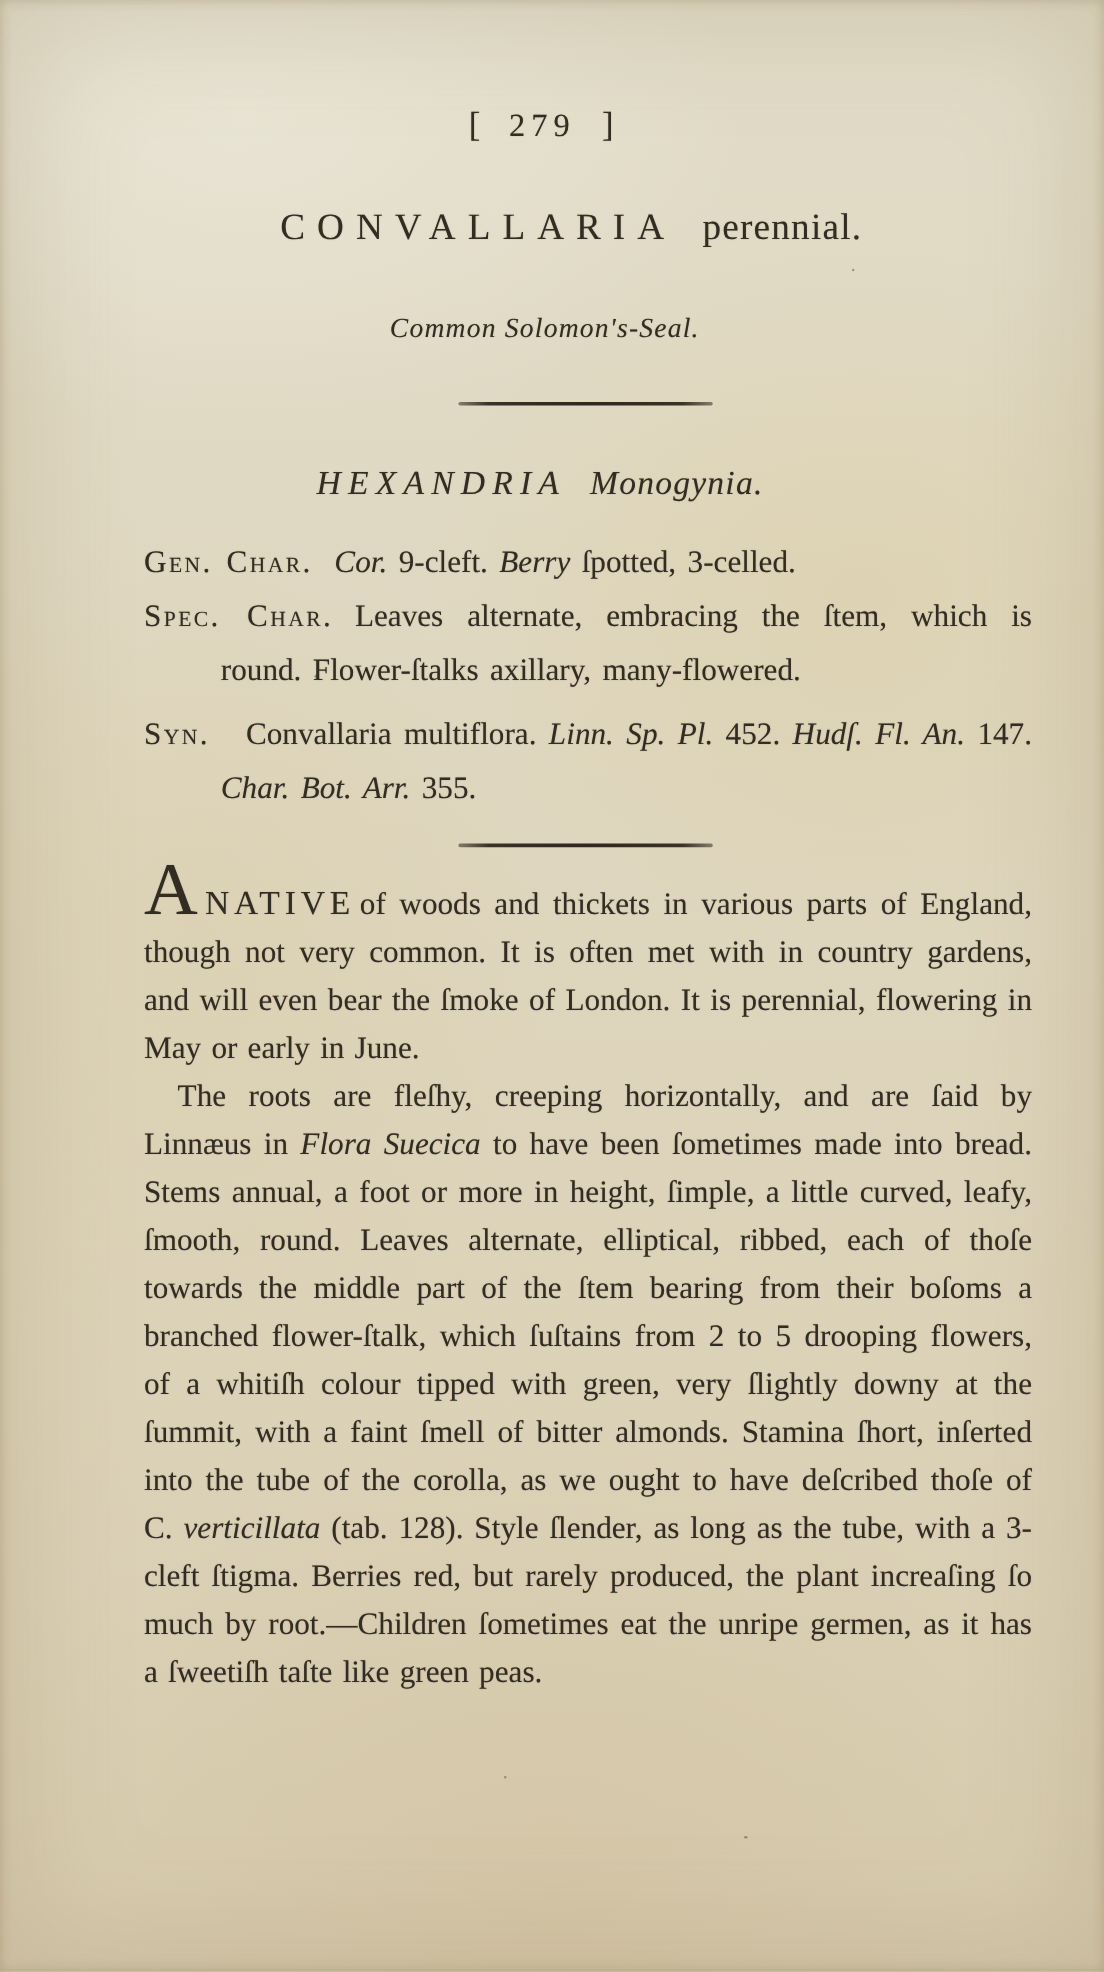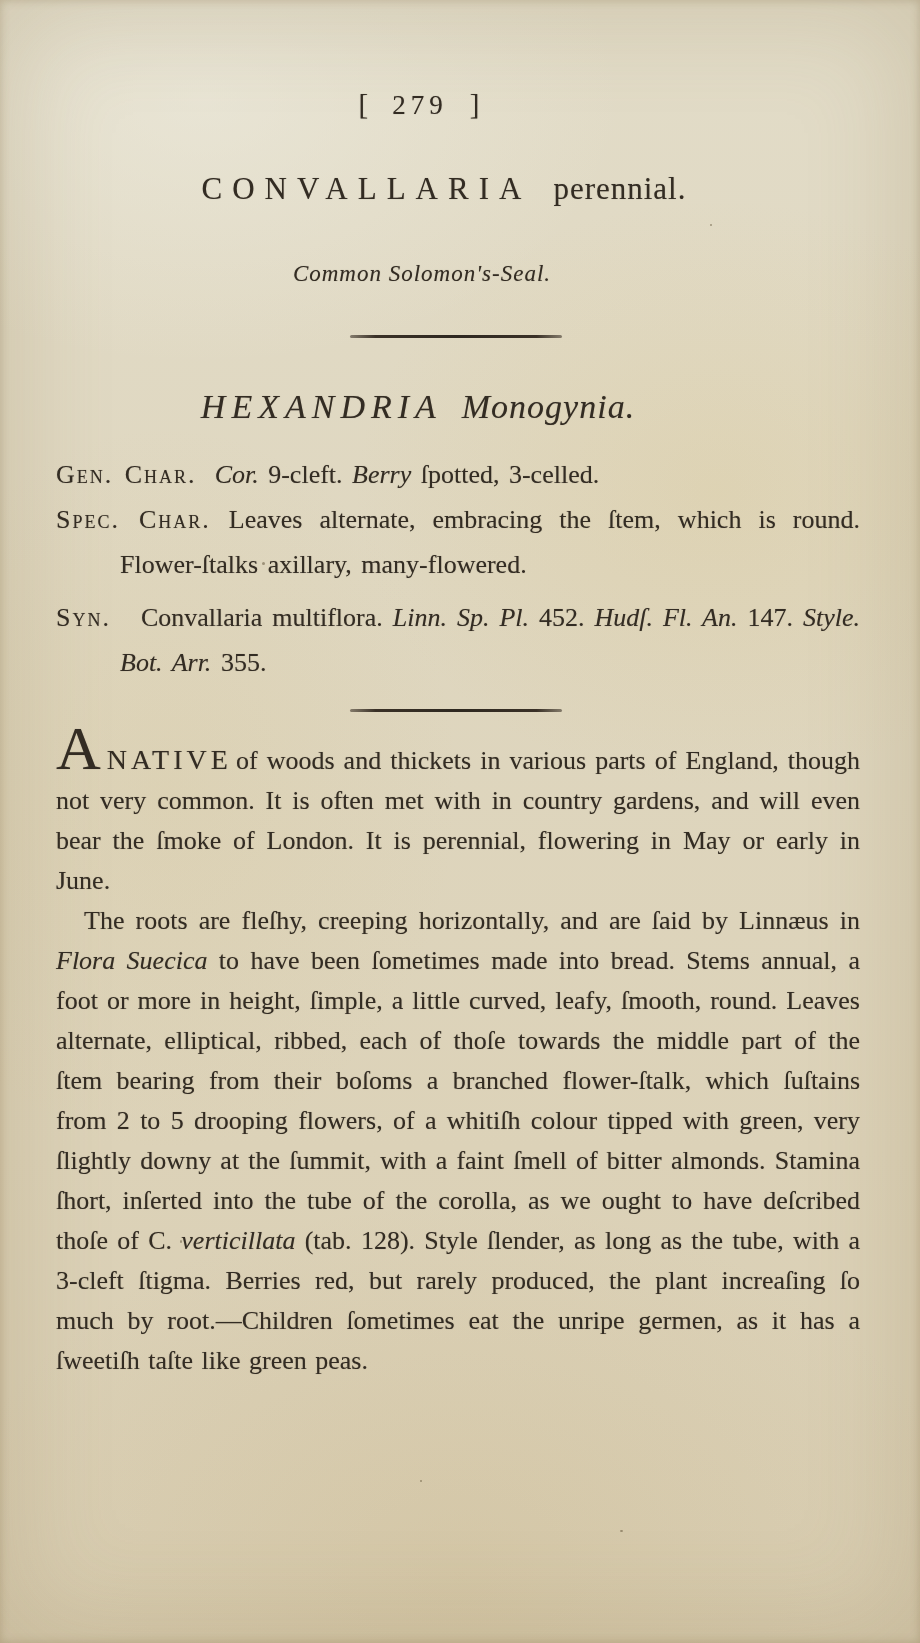--- a/index.html
+++ b/index.html
@@ -18,21 +18,21 @@
       inset 0 0 10px rgba(120,95,55,0.30),
       inset 0 0 90px 25px rgba(140,115,70,0.18);
     font-family:"Liberation Serif","DejaVu Serif",serif;
     color:#332c23;
     text-shadow:0 0 1px rgba(51,44,35,0.35);
   }
   .content{
     position:relative;
     box-sizing:border-box;
     width:100%;height:100%;
-    padding:88px 60px 0 56px;
+    padding:88px 60px 0 120px;
   }
   .centered{text-align:center;}
   .pagenum{
     font-size:27px;letter-spacing:2px;
     transform:translateX(-38px);
   }
   .pagenum .bracket{font-size:29px;}
   .pagenum .num{margin:0 22px;letter-spacing:5px;}
   .title{
     margin-top:50px;
@@ -50,21 +50,21 @@
     border:none;height:3px;width:212px;
     margin:0 auto;
     background:linear-gradient(90deg, rgba(58,49,39,0.55) 0%, #3a3127 12%, #2e2820 50%, #3a3127 88%, rgba(58,49,39,0.55) 100%);
     border-radius:2px;
     transform:translateX(-2px);
   }
   .rule-top{margin-top:48px;}
   .rule-mid{margin-top:24px;}
   .classline{
     margin-top:50px;
-    font-style:italic;font-size:34px;
+    font-style:italic;font-size:28px;
     transform:translateX(-40px);
   }
   .classline .classname{letter-spacing:6px;}
   .classline .ordername{margin-left:20px;letter-spacing:1px;}
   .entries{margin-top:26px;font-size:26px;line-height:45px;}
   .entry{
     padding-left:64px;text-indent:-64px;
     text-align:justify;word-spacing:3px;
   }
   .entry-syn1{margin-top:8px;}
@@ -122,21 +122,21 @@
 
       <div class="entry">
         <span class="sc">Gen. Char.</span><span class="it">Cor.</span><span> 9-cleft. </span><span class="it">Berry</span><span> ſpotted, 3-celled.</span>
       </div>
 
       <div class="entry">
         <span class="sc">Spec. Char.</span><span>Leaves alternate, embracing the ſtem, which is round.  Flower-ſtalks axillary, many-flowered.</span>
       </div>
 
       <div class="entry entry-syn1">
-        <span class="sc sc-wide">Syn.</span><span>Convallaria multiflora.  </span><span class="it">Linn. Sp. Pl.</span><span> 452.  </span><span class="it">Hudſ. Fl. An.</span><span> 147.  </span><span class="it">Style. Bot. Arr.</span><span> 355.</span>
+        <span class="sc sc-wide">Syn.</span><span>Convallaria multiflora.  </span><span class="it">Linn. Sp. Pl.</span><span> 452.  </span><span class="it">Hudſ. Fl. An.</span><span> 147.  </span><span class="it">Char. Bot. Arr.</span><span> 355.</span>
       </div>
 
 
     </div>
 
     <hr class="rule rule-mid">
 
     <div class="bodytext">
 
       <p class="para">

